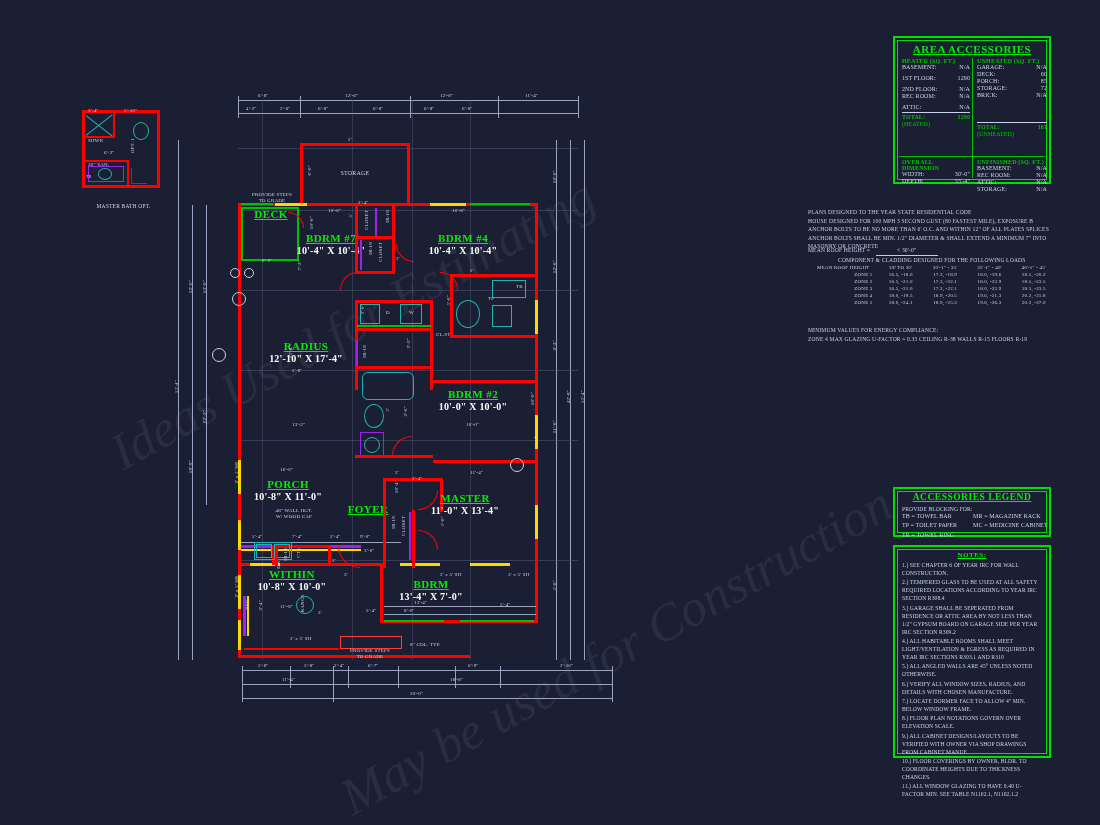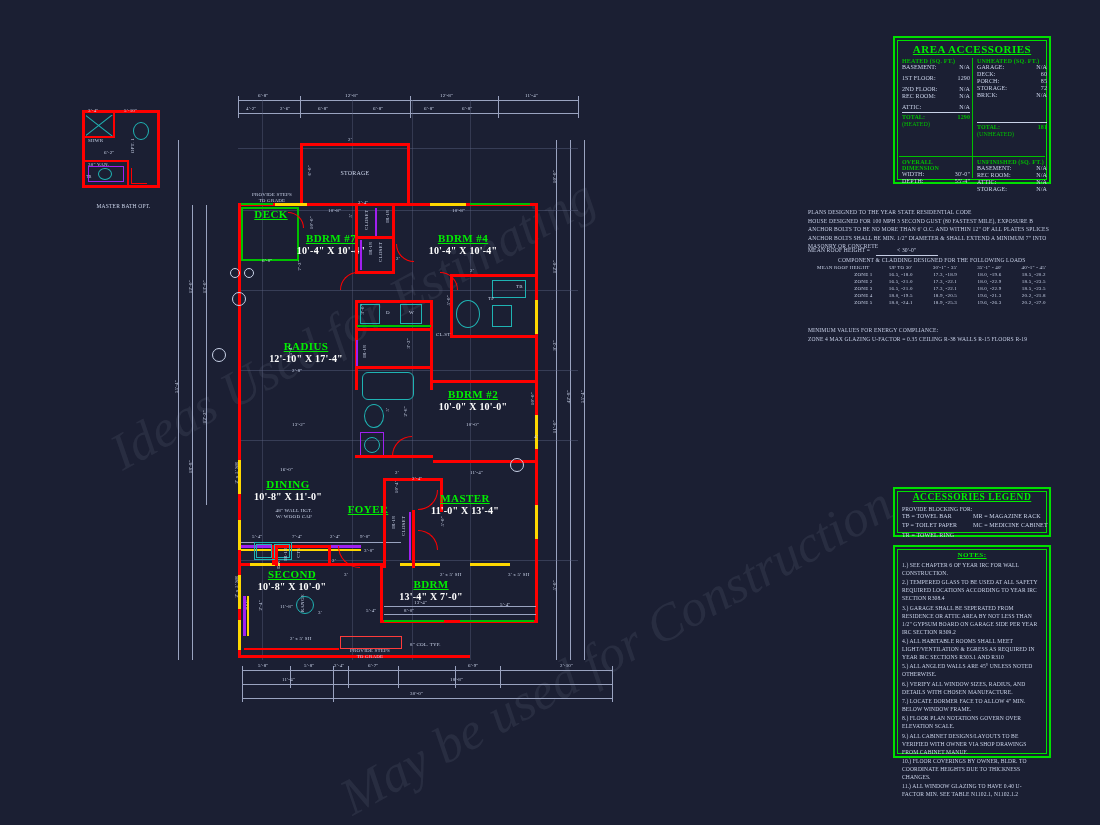--- a/index.html
+++ b/index.html
@@ -327,21 +327,21 @@
   <div class="wall" style="left:433px;top:460px;width:105px;height:3px;"></div>
   <div class="room" style="left:428px;top:388px;width:90px;">
     <span class="rname">BDRM #2</span>
     <span class="rdim">10'-0" X 10'-0"</span>
   </div>
   <div class="dtext" style="left:466px;top:422px;">10'-0"</div>
   <div class="dtext vert" style="left:530px;top:392px;">10'-0"</div>
   <div class="dtext" style="left:534px;top:434px;">4'</div>
 
   <div class="room" style="left:240px;top:478px;width:96px;">
-    <span class="rname">DINING</span>
+    <span class="rname">PORCH</span>
     <span class="rdim">10'-8" X 11'-0"</span>
   </div>
   <div class="dtext" style="left:280px;top:467px;">16'-0"</div>
   <div class="dtext" style="left:290px;top:472px;"></div>
   <div class="plain-lbl" style="left:258px;top:508px;width:72px;font-size:5px;line-height:1.25;">48" WALL HGT.<br>W/ WOOD CAP</div>
   <div class="dtext" style="left:252px;top:534px;">5'-4"</div>
   <div class="dtext" style="left:292px;top:534px;">7'-4"</div>
   <div class="dtext" style="left:330px;top:534px;">2'-4"</div>
   <div class="dtext" style="left:360px;top:534px;">9'-0"</div>
   <div class="dimline" style="left:241px;top:542px;width:160px;"></div>
@@ -371,21 +371,21 @@
 
   <div class="wall-m" style="left:241px;top:545px;width:120px;height:3px;"></div>
   <div class="wall-y" style="left:241px;top:549px;width:120px;height:2px;"></div>
   <div class="wall" style="left:272px;top:545px;width:3px;height:20px;"></div>
   <div class="wall" style="left:272px;top:545px;width:58px;height:3px;"></div>
   <div class="wall" style="left:328px;top:545px;width:3px;height:20px;"></div>
   <div class="fix" style="left:254px;top:542px;width:38px;height:18px;"></div>
   <div class="fix" style="left:256px;top:544px;width:16px;height:14px;"></div>
   <div class="fix" style="left:274px;top:544px;width:16px;height:14px;"></div>
   <div class="room" style="left:244px;top:568px;width:96px;">
-    <span class="rname">SECOND</span>
+    <span class="rname">WITHIN</span>
     <span class="rdim">10'-8" X 10'-0"</span>
   </div>
   <div class="dtext vert" style="left:276px;top:560px;">DW</div>
   <div class="dtext vert" style="left:300px;top:594px;">RANGE</div>
   <div class="dtext vert" style="left:244px;top:600px;">REF</div>
   <div class="fixr" style="left:296px;top:596px;width:18px;height:18px;"></div>
   <div class="wall-m" style="left:243px;top:596px;width:3px;height:40px;"></div>
   <div class="wall-y" style="left:247px;top:596px;width:2px;height:40px;"></div>
   <div class="dtext" style="left:280px;top:604px;">11'-8"</div>
   <div class="dtext vert" style="left:258px;top:600px;">2'-4"</div>

